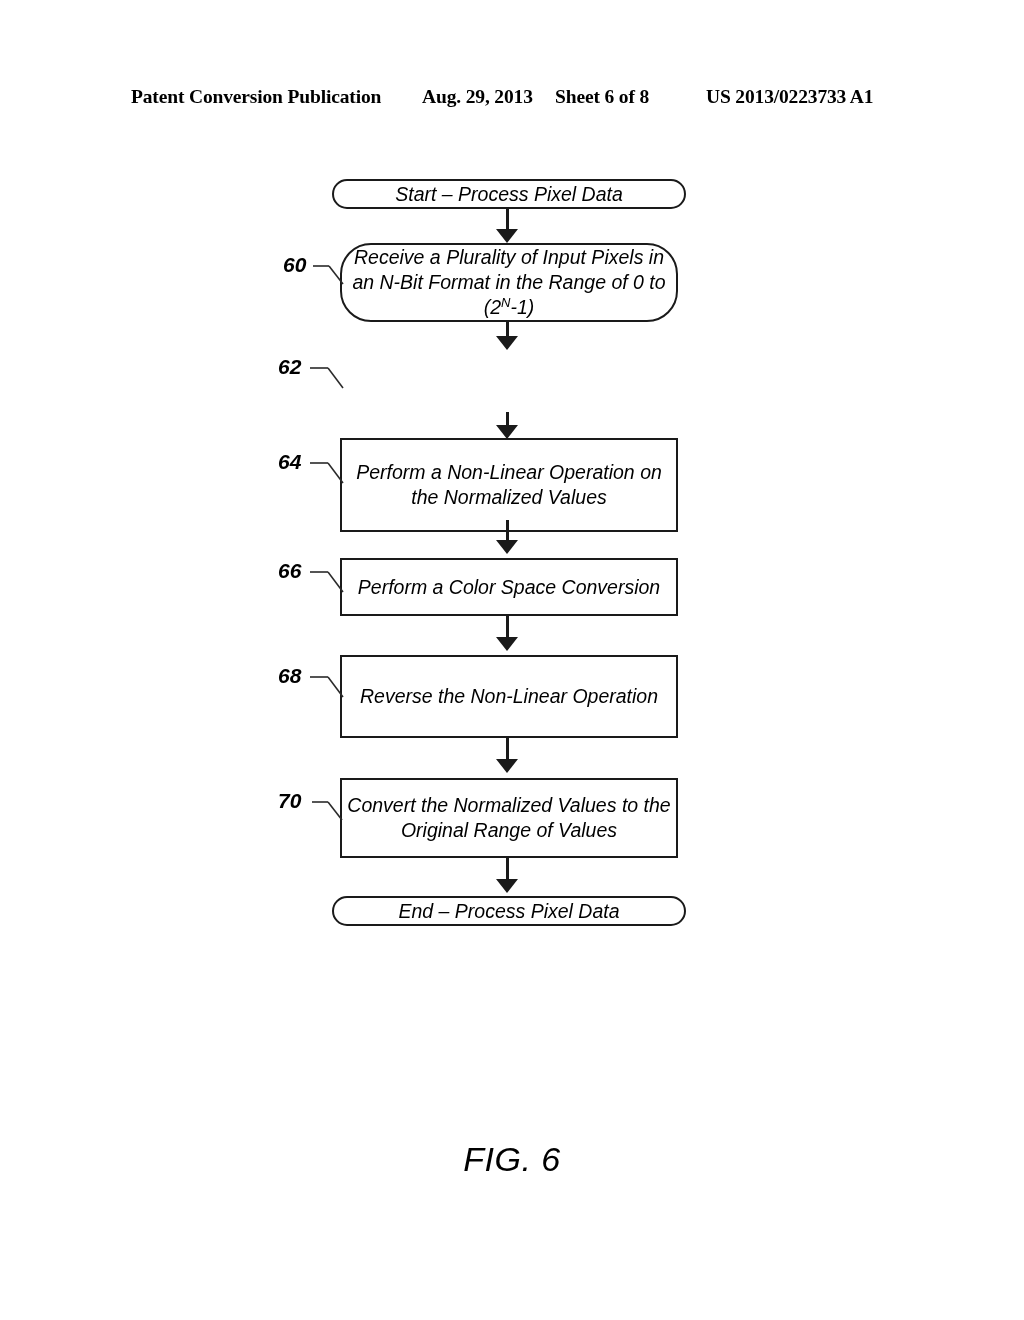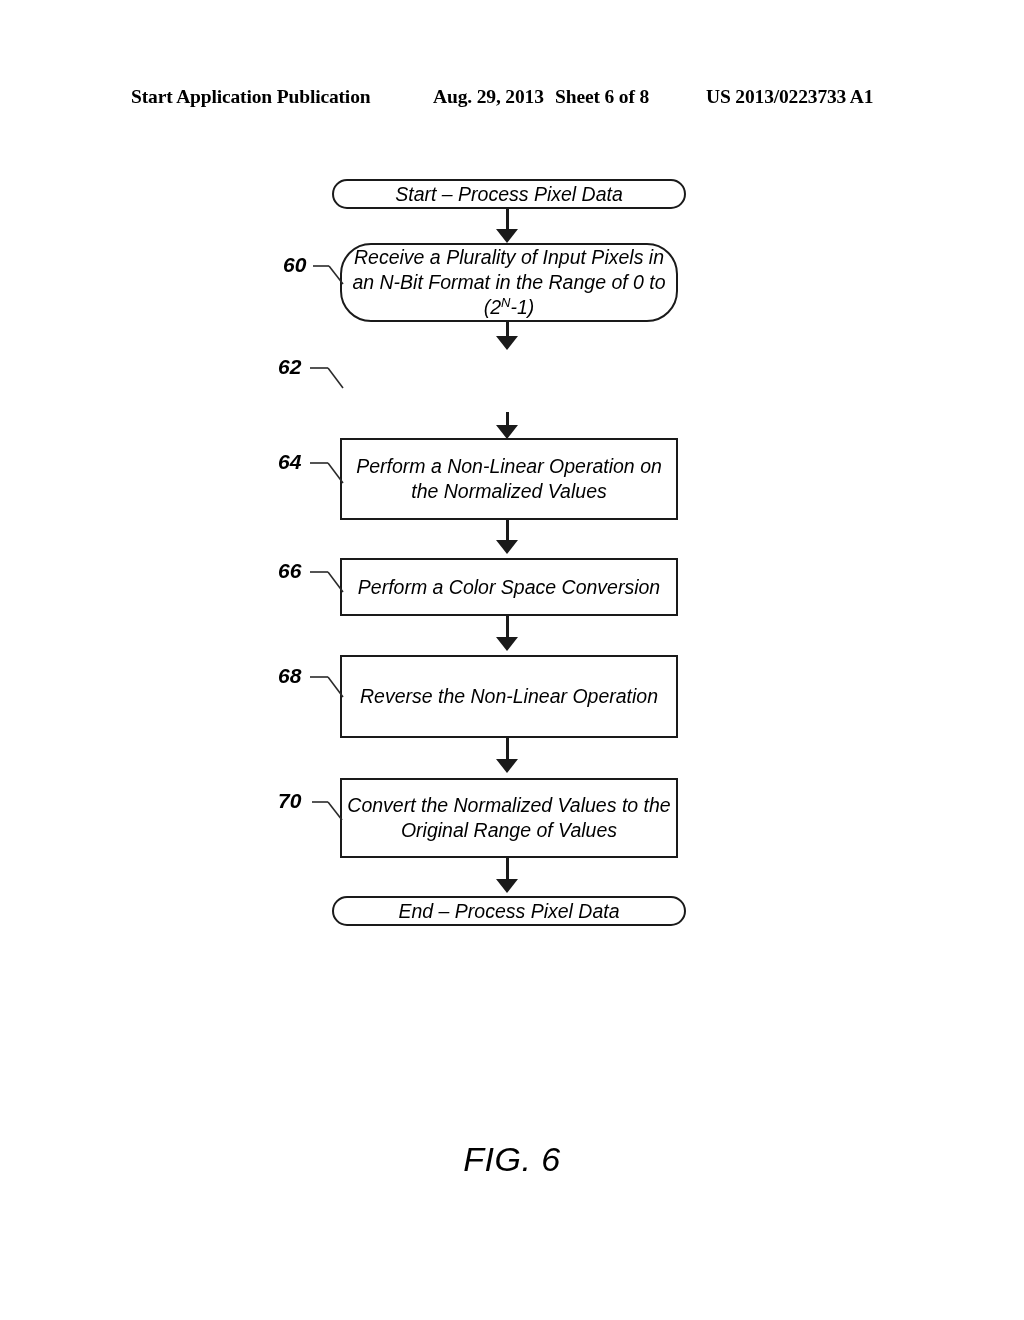--- a/index.html
+++ b/index.html
@@ -32,21 +32,20 @@
   }
   #page-header .hdr-pub {
     position: absolute;
     left: 0;
     top: 0;
   }
   #page-header .hdr-date {
     position: absolute;
     left: 291px;
     top: 0;
-    margin-left: 11px;
   }
   #page-header .hdr-sheet {
     position: absolute;
     left: 424px;
     top: 0;
   }
   #page-header .hdr-patno {
     position: absolute;
     left: 575px;
     top: 0;
@@ -146,21 +145,21 @@
     font-style: italic;
     font-size: 34px;
     letter-spacing: 0.5px;
     color: #000000;
   }
 </style>
 </head>
 <body>
 
 <div id="page-header">
-  <span class="hdr-pub">Start Application Publication</span>
+  <span class="hdr-pub">Patent Conversion Publication</span>
   <span class="hdr-date">Aug. 29, 2013</span>
   <span class="hdr-sheet">Sheet 6 of 8</span>
   <span class="hdr-patno">US 2013/0223733 A1</span>
 </div>
 
 <div id="flowchart">
 
   <div class="node terminator" style="left:332px; top:179px; width:354px; height:30px;">
     <span class="node-text">Start – Process Pixel Data</span>
   </div>
@@ -186,21 +185,21 @@
 
   <div class="ref-num" style="left:278px; top:355px;">62</div>
   <svg class="leader" style="left:310px; top:366px; width:40px; height:24px;" viewBox="0 0 40 24">
     <line x1="0" y1="2" x2="18" y2="2"></line>
     <line x1="18" y1="2" x2="33" y2="22"></line>
   </svg>
 
   <div class="connector" style="top:412px; height:20px;"></div>
   <div class="arrowhead" style="top:425px;"></div>
 
-  <div class="node process" style="left:340px; top:438px; width:338px; height:82px;">
+  <div class="node process" style="left:340px; top:438px; width:338px; height:94px;">
     <span class="node-text">Perform a Non-Linear Operation on the Normalized Values</span>
   </div>
   <div class="ref-num" style="left:278px; top:450px;">64</div>
   <svg class="leader" style="left:310px; top:461px; width:40px; height:24px;" viewBox="0 0 40 24">
     <line x1="0" y1="2" x2="18" y2="2"></line>
     <line x1="18" y1="2" x2="33" y2="22"></line>
   </svg>
 
   <div class="connector" style="top:520px; height:24px;"></div>
   <div class="arrowhead" style="top:540px;"></div>

